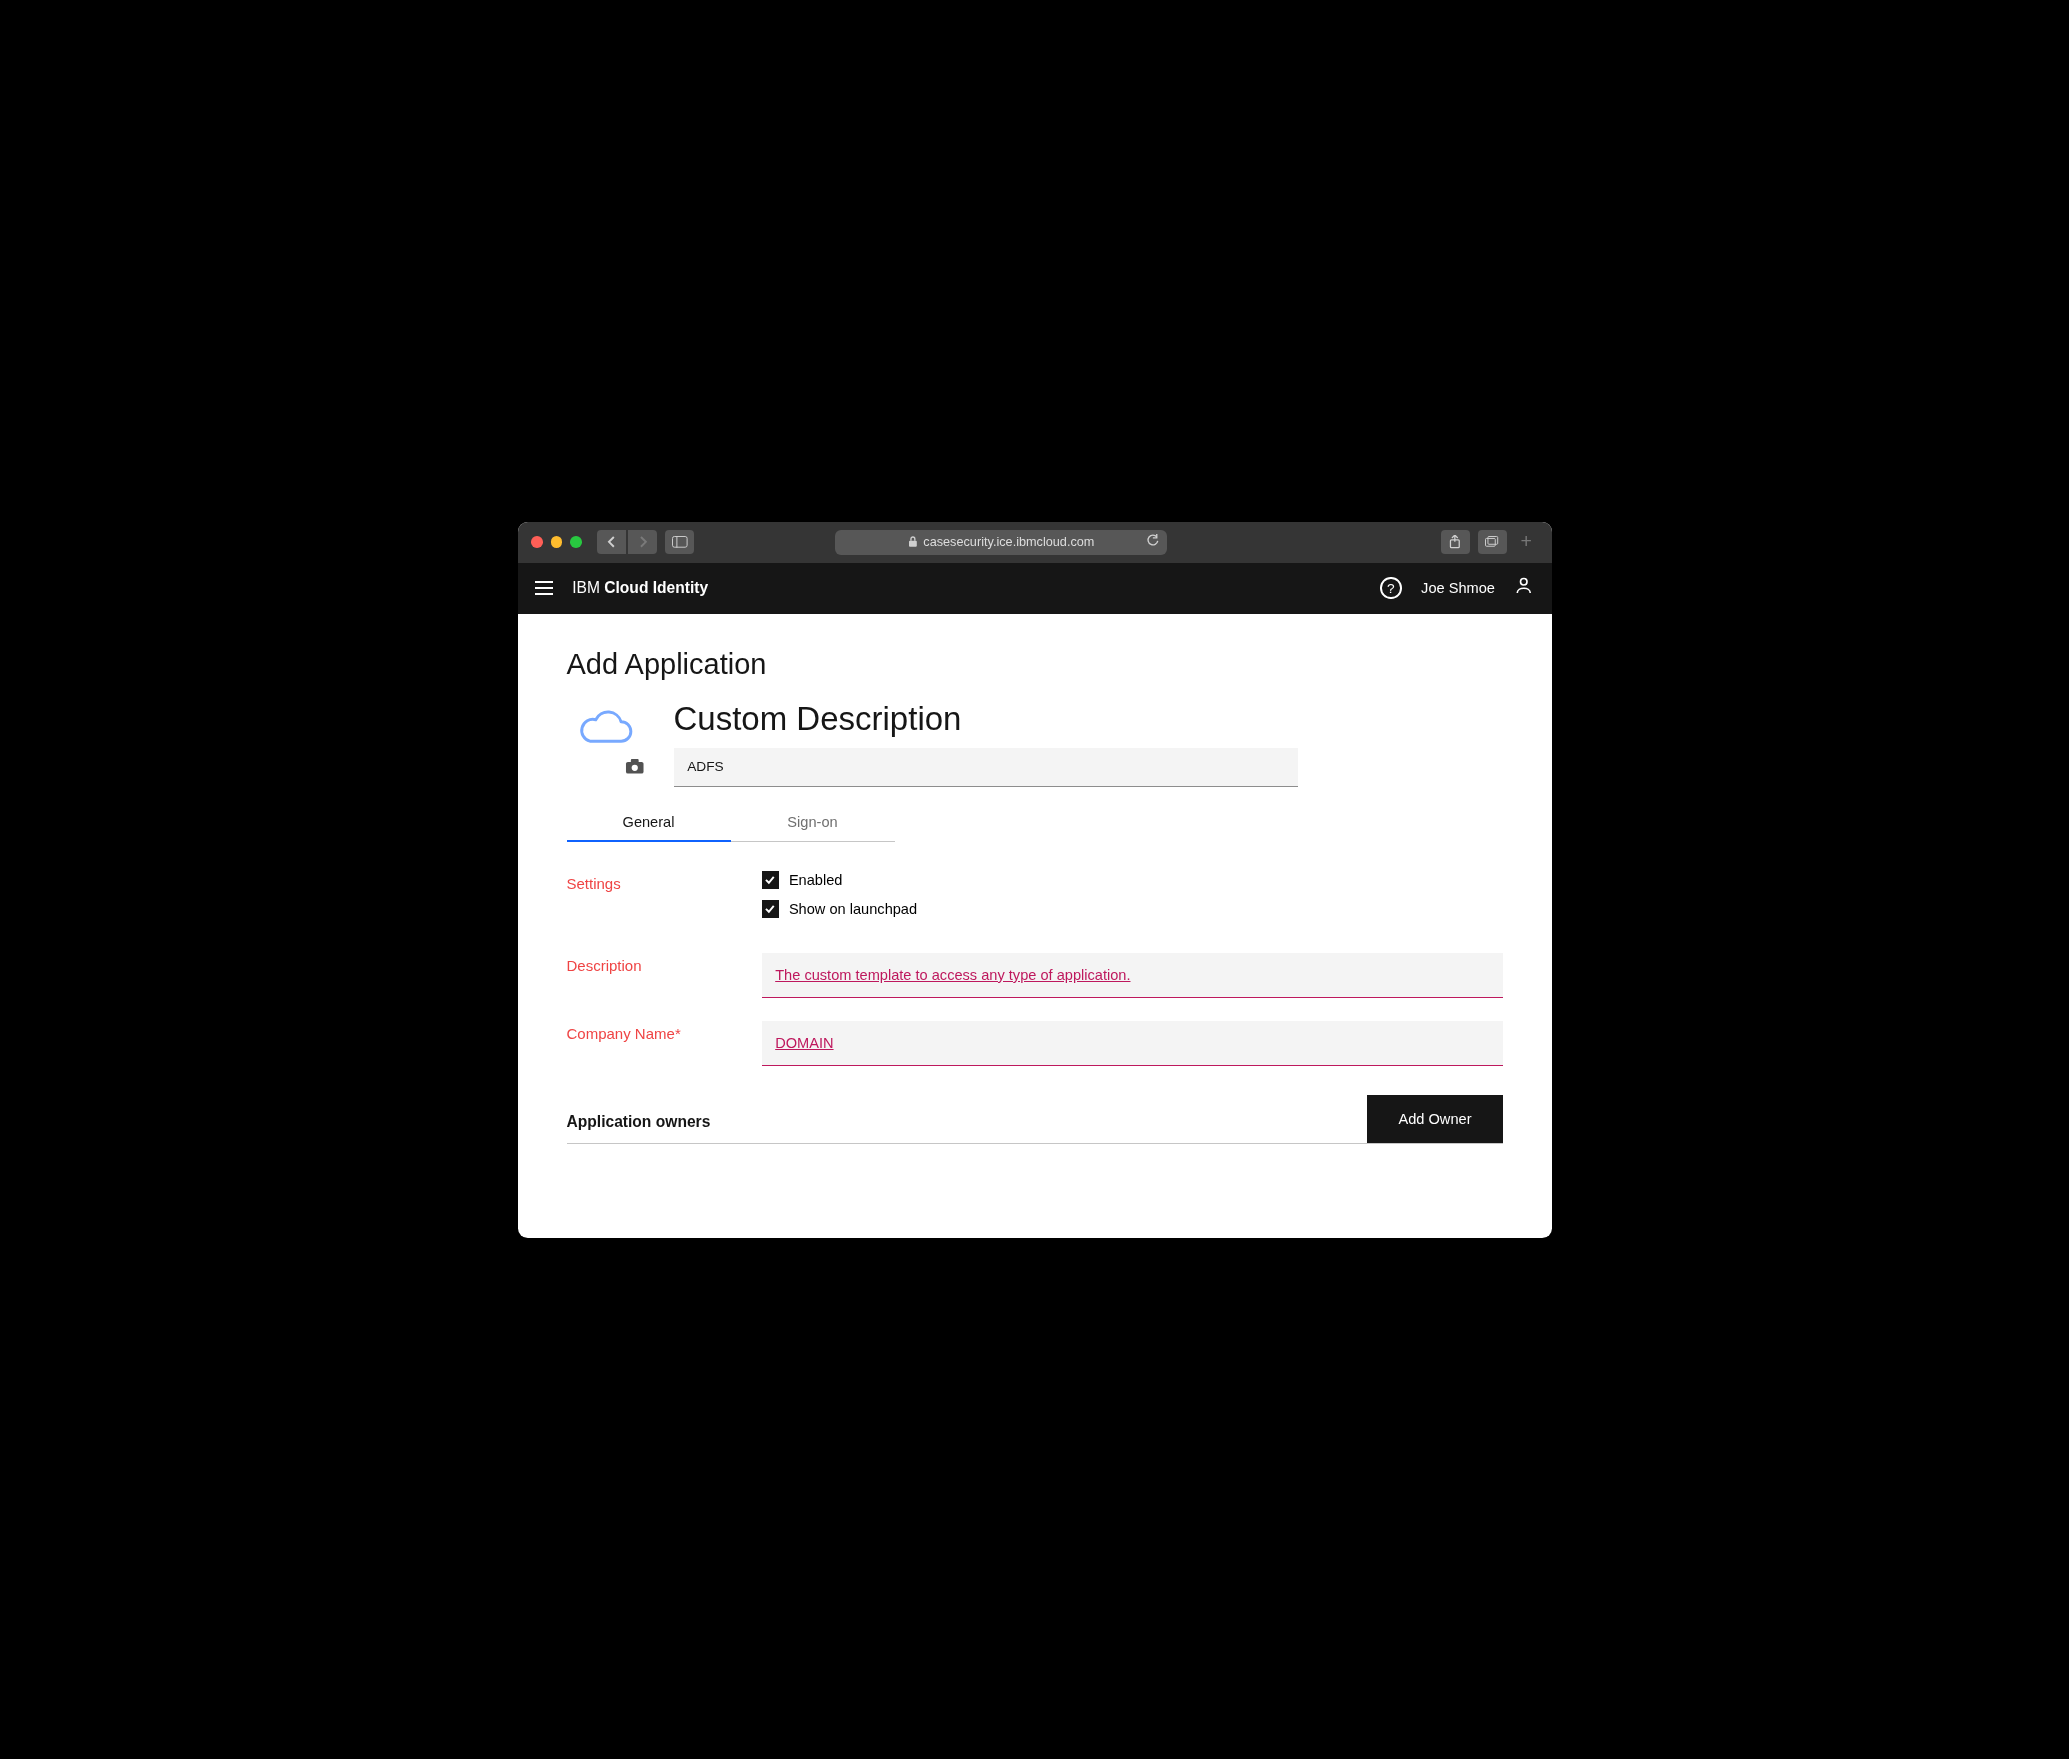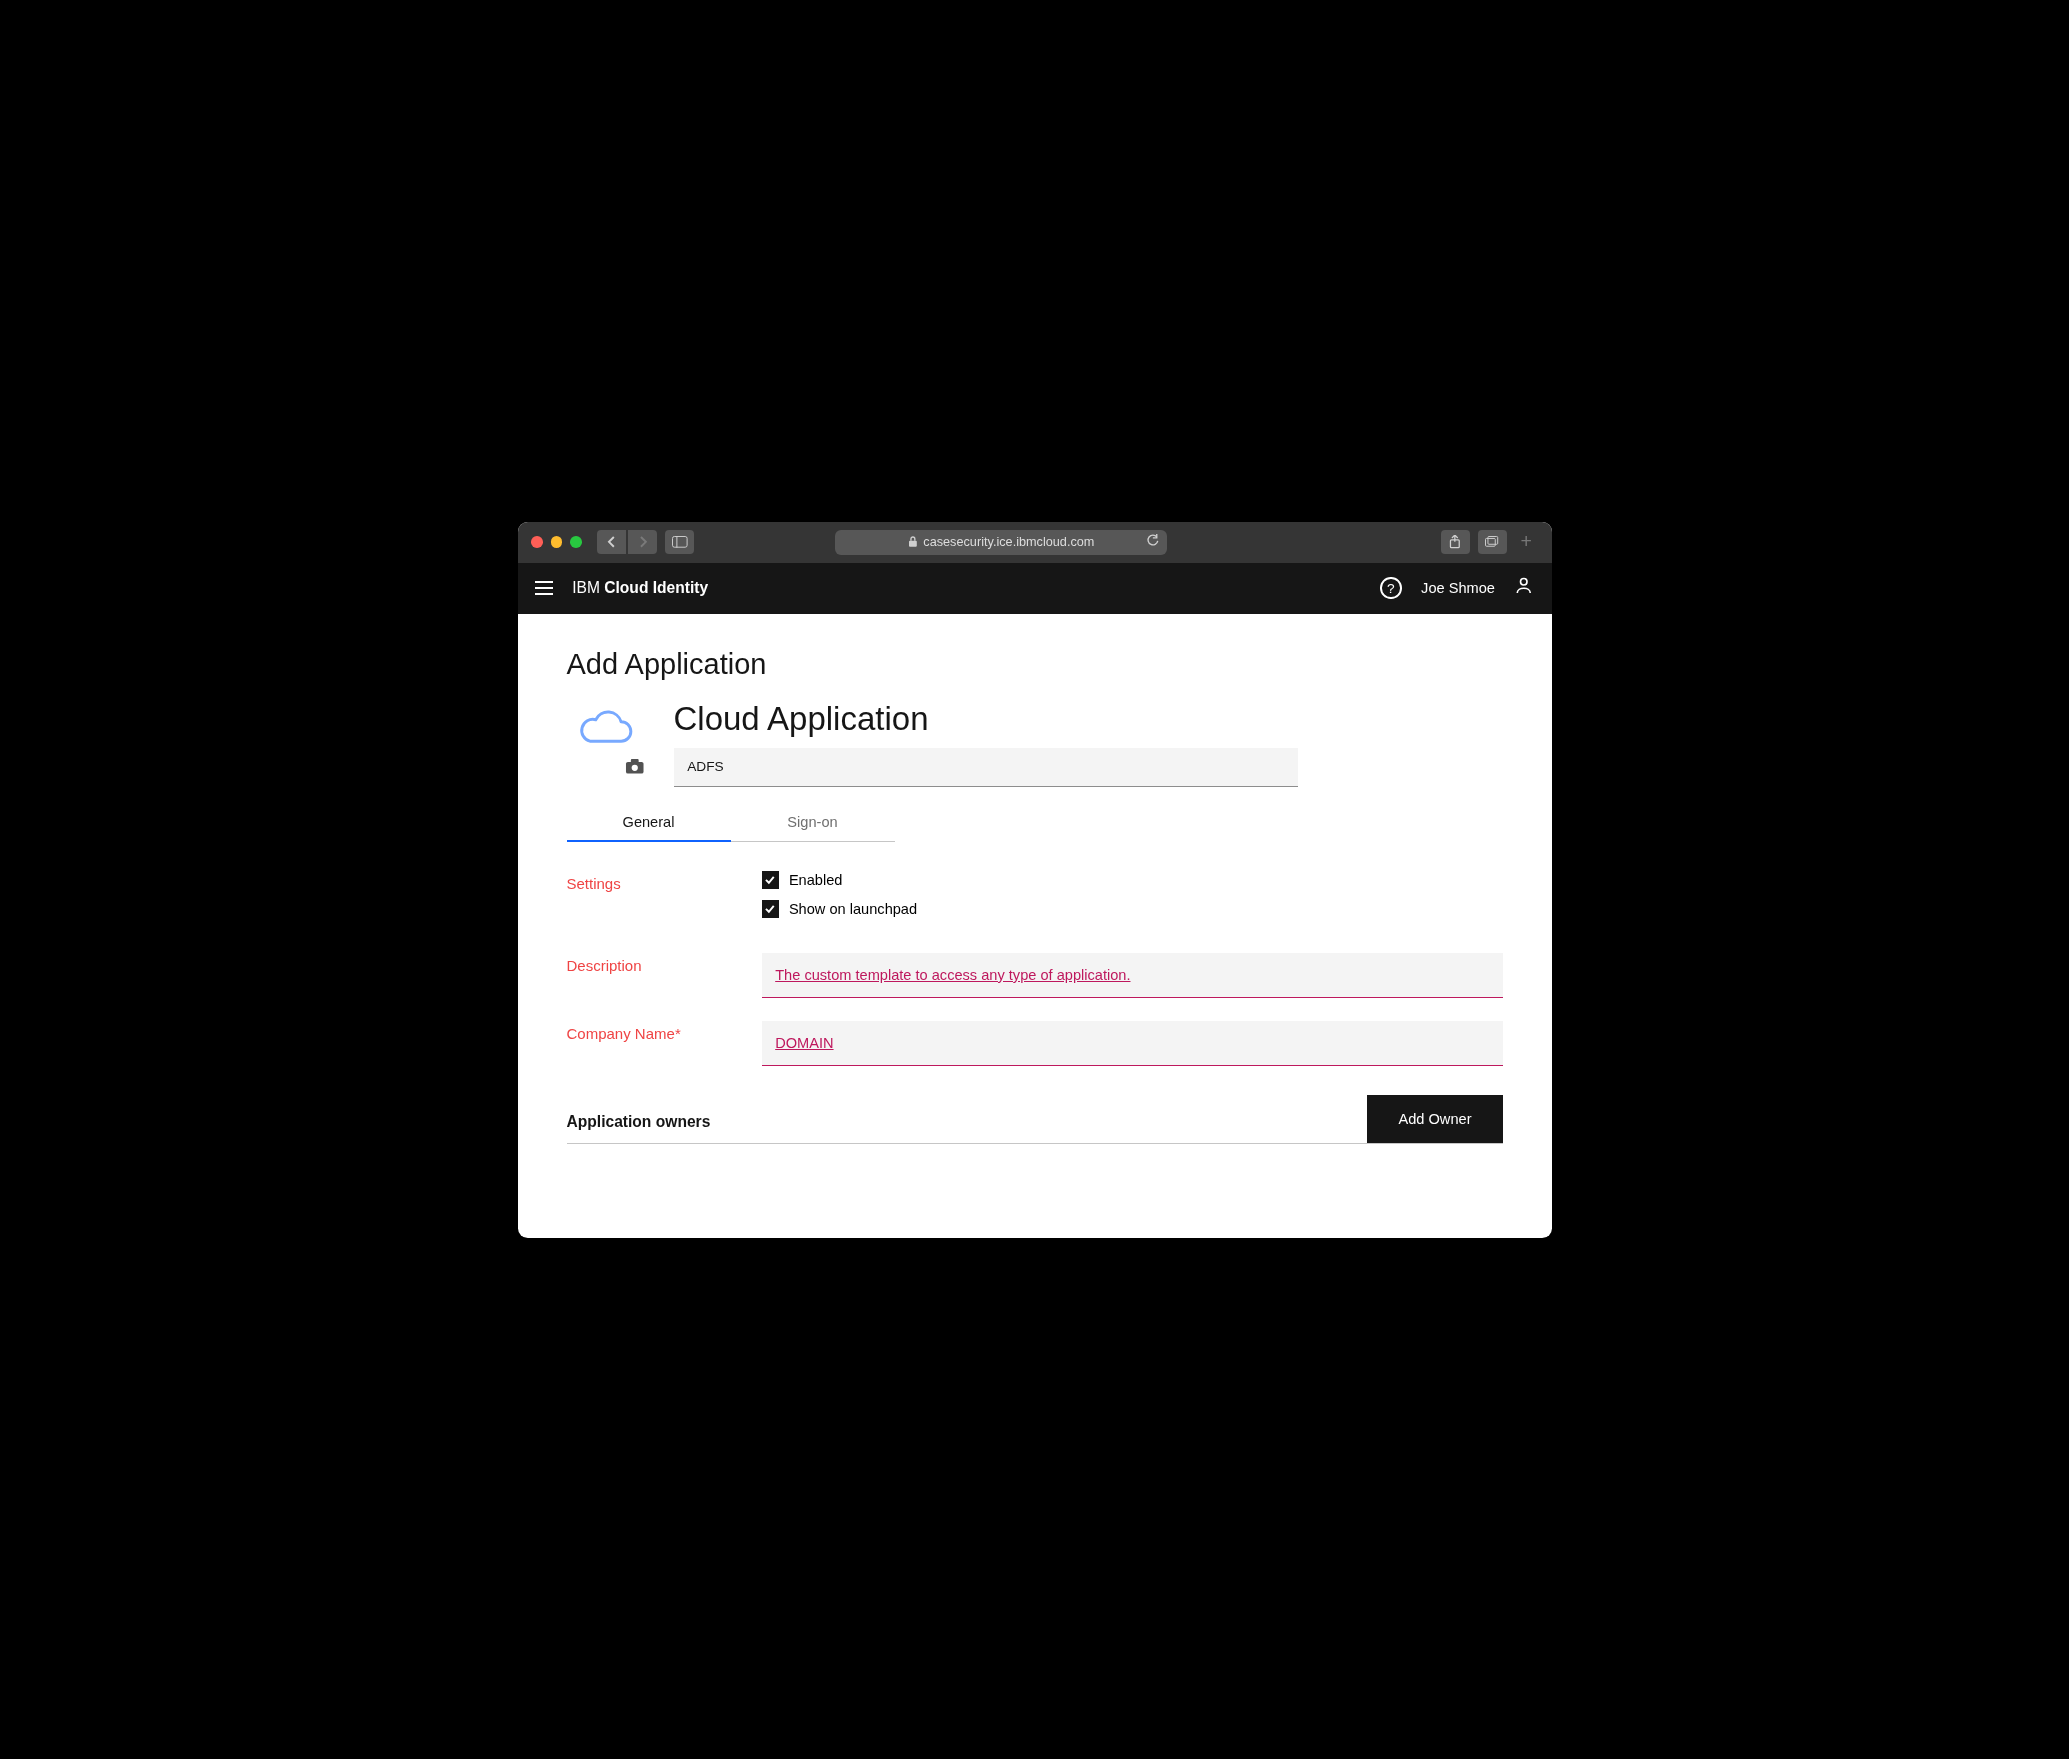--- a/index.html
+++ b/index.html
@@ -203,21 +203,21 @@
         </div>
         <div class="camera">
           <svg width="19.5" height="15.6" viewBox="0 0 20 16">
               <rect x="1" y="3" width="18" height="12" rx="2" fill="#525252"></rect>
               <rect x="6" y="0" width="8" height="4" rx="1" fill="#525252"></rect>
               <circle cx="10" cy="9" r="3.2" fill="#fff"></circle>
             </svg>
         </div>
       </div>
       <div class="app-main">
-        <div class="app-heading">Cloud Application</div>
+        <div class="app-heading">Custom Description</div>
         <input class="name-input" value="ADFS" style="">
       </div>
     </div>
 
     <div class="tabs">
       <div class="tab active">General</div>
       <div class="tab">Sign-on</div>
     </div>
 
     <div class="form-area">

